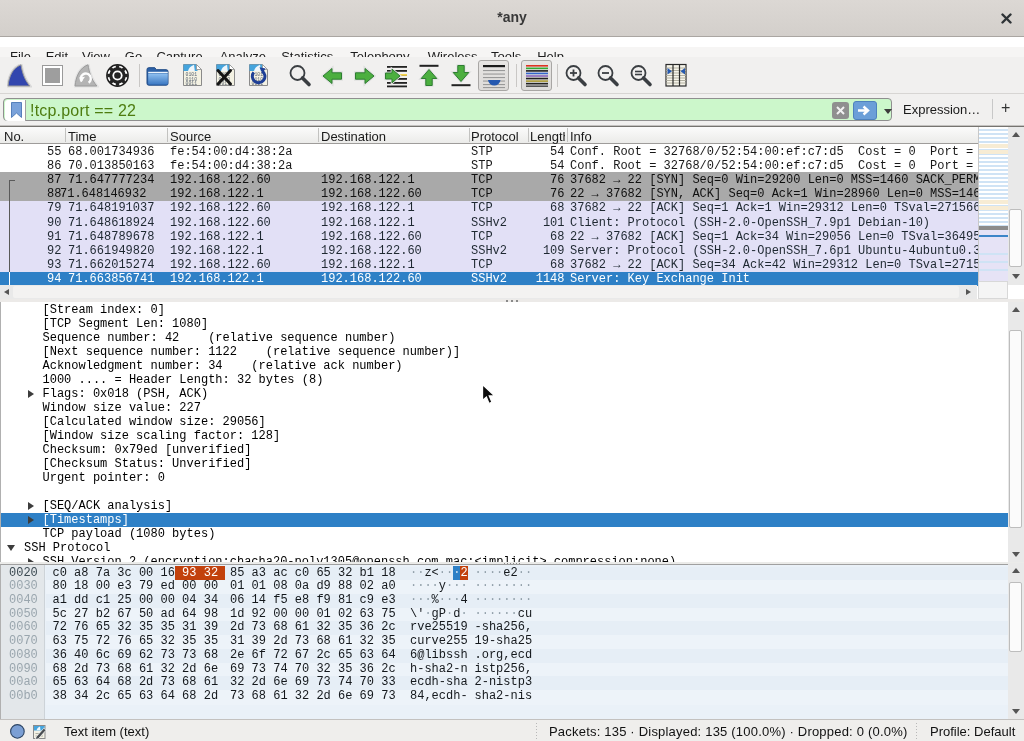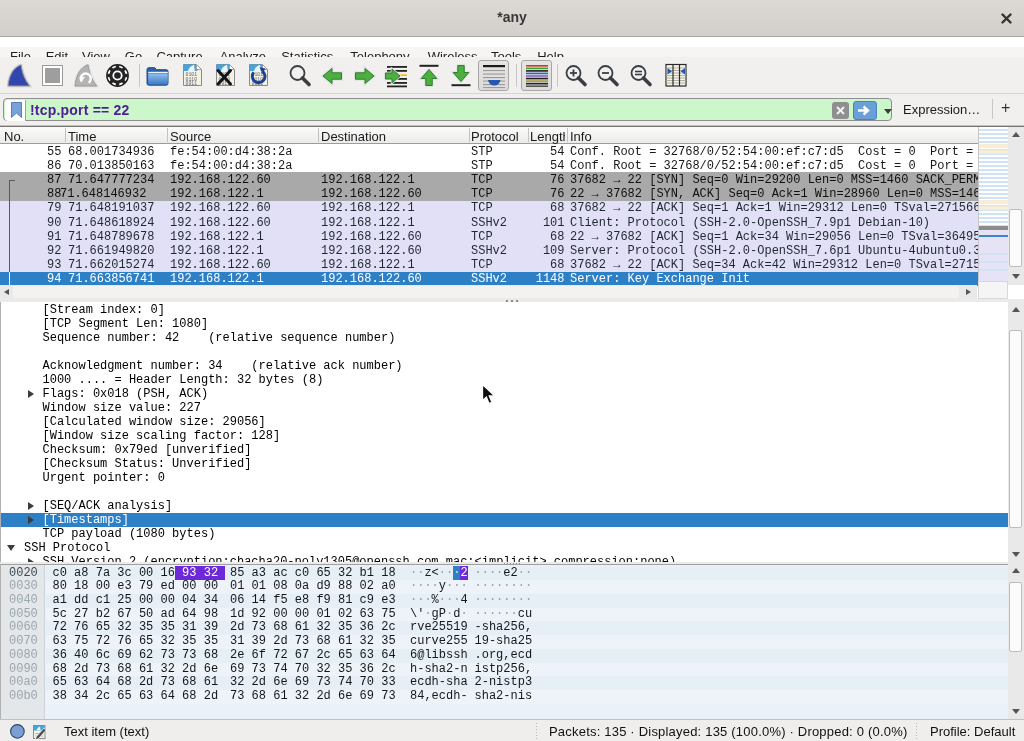--- a/index.html
+++ b/index.html
@@ -14,21 +14,21 @@
 .mi{position:absolute;top:1.5px;font-size:13px;color:#1c1c1c;}
 .mi u{text-decoration:underline;text-underline-offset:1px;}
 
 #toolbar{left:0;top:57px;width:1024px;height:37px;background:#f1f0ef;border-bottom:1px solid #d7d5d3;}
 .tbsep{position:absolute;top:64px;width:1px;height:23px;background:#c9c7c5;}
 .toggle{position:absolute;border:1px solid #a8a6a4;border-radius:3px;background:linear-gradient(#e7e5e3,#dddbd9);}
 
 #filterbar{left:0;top:94px;width:1024px;height:32px;background:#f1f0ef;border-bottom:1px solid #c4c2c0;}
 #finput{left:3px;top:4px;width:889px;height:23px;background:#ccf7cb;border:1px solid #8f8f8f;border-radius:4px;}
 #fbook{left:1px;top:1px;width:21px;height:21px;background:#fff;border-right:1px solid #a0a0a0;border-radius:3px 0 0 3px;}
-#ftext{left:26px;top:3px;font-size:14px;letter-spacing:0.2px;color:#4c1d95;font-weight:bold;}
+#ftext{left:26px;top:3px;font-size:16px;letter-spacing:0.2px;color:#4d7c0f;}
 #fclear{left:828px;top:2.5px;width:17px;height:17px;background:#8f8f8f;border-radius:3px;color:#fff;}
 #fapply{left:849px;top:1.5px;width:24px;height:19px;background:#6b9fd8;border:1px solid #4e82bd;border-radius:3px;}
 #fexpr{left:903px;top:8px;font-size:13px;color:#1a1a1a;}
 #fplus{left:1001px;top:5px;font-size:16px;color:#333;}
 
 #plheader{left:0;top:126px;width:1024px;height:17.5px;background:linear-gradient(#fbfbfb,#ebebe9);border-top:1px solid #767470;border-bottom:1px solid #9e9c9a;}
 .hc{position:absolute;top:2px;font-size:13px;color:#1a1a1a;white-space:nowrap;overflow:hidden;}
 .hsep{position:absolute;top:1px;width:1px;height:14px;background:#c2c2c0;}
 .prow{position:absolute;left:0;width:978px;height:14.2px;overflow:hidden;}
 .prow span{position:absolute;top:0.5px;}
@@ -48,21 +48,21 @@
 .tri-d{position:absolute;width:0;height:0;border-top:6px solid #3c3c3c;border-left:4px solid transparent;border-right:4px solid transparent;}
 
 #hexpane{left:0;top:564px;width:1008px;height:155px;background:#eaf1f8;border-top:1px solid #a0a0a0;border-left:1px solid #b0b0b0;overflow:hidden;}
 #hexoffcol{position:absolute;left:0;top:0;width:44px;height:155px;background:#e3e7ea;border-right:1px solid #cdd3d8;}
 .hx{position:absolute;left:0;width:1008px;height:13.74px;line-height:13.74px;}
 .hseg{position:absolute;white-space:pre;}
 .hxoff{color:#9aa6ae;}
 .hxoff0{color:#3c4a52;}
 .hxt{color:#14181c;}
 .dot{color:#93a1ab;}
-.hl{background:#6d28d9;color:#fff;}
+.hl{background:#c2410c;color:#fff;}
 .dothl{background:#2e80c6;color:#cfe0ef;}
 .hxrow-a{position:absolute;left:45px;width:963px;height:13.74px;background:#e6eef6;}
 .hxrow-b{position:absolute;left:45px;width:963px;height:13.74px;background:#edf3f9;}
 
 #statusbar{left:0;top:719px;width:1024px;height:22px;background:#efeeec;border-top:1px solid #c3c1bf;}
 </style></head><body>
 
 <div class="abs" id="titlebar"></div>
 <div class="abs" id="title">*any</div>
 <svg class="abs" style="left:1001px;top:13px" width="11" height="11" viewBox="0 0 11 11">
@@ -398,20 +398,21 @@
     <div class="arr" style="left:4px;top:3.5px;border-top:3.5px solid transparent;border-bottom:3.5px solid transparent;border-right:5px solid #555"></div>
     <div class="arr" style="left:966px;top:3.5px;border-top:3.5px solid transparent;border-bottom:3.5px solid transparent;border-left:5px solid #555"></div>
     <div style="position:absolute;left:13px;top:0.5px;width:946px;height:12.5px;background:#f3f2f1;border-radius:2px"></div>
   </div>
 <div class="abs" style="left:0;top:298.5px;width:1024px;height:4px;background:#eceae8"></div>
 <div class="abs" style="left:505px;top:299.5px;width:15px;height:2px;background:radial-gradient(circle 1px at 2px 1px,#8a8a8a 99%,transparent),radial-gradient(circle 1px at 7px 1px,#8a8a8a 99%,transparent),radial-gradient(circle 1px at 12px 1px,#8a8a8a 99%,transparent)"></div>
 <div class="abs mono" id="details">
 <div class="dl" style="top:0.5px"><span style="position:absolute;left:41.5px">[Stream index: 0]</span></div>
 <div class="dl" style="top:14.55px"><span style="position:absolute;left:41.5px">[TCP Segment Len: 1080]</span></div>
 <div class="dl" style="top:28.6px"><span style="position:absolute;left:41.5px">Sequence number: 42    (relative sequence number)</span></div>
+<div class="dl" style="top:42.650000000000006px"><span style="position:absolute;left:41.5px">[Next sequence number: 1122    (relative sequence number)]</span></div>
 <div class="dl" style="top:56.7px"><span style="position:absolute;left:41.5px">Acknowledgment number: 34    (relative ack number)</span></div>
 <div class="dl" style="top:70.75px"><span style="position:absolute;left:41.5px">1000 .... = Header Length: 32 bytes (8)</span></div>
 <div class="dl" style="top:84.80000000000001px"><span class="tri-r" style="left:27px;top:3px"></span><span style="position:absolute;left:41.5px">Flags: 0x018 (PSH, ACK)</span></div>
 <div class="dl" style="top:98.85000000000001px"><span style="position:absolute;left:41.5px">Window size value: 227</span></div>
 <div class="dl" style="top:112.9px"><span style="position:absolute;left:41.5px">[Calculated window size: 29056]</span></div>
 <div class="dl" style="top:126.95px"><span style="position:absolute;left:41.5px">[Window size scaling factor: 128]</span></div>
 <div class="dl" style="top:141.0px"><span style="position:absolute;left:41.5px">Checksum: 0x79ed [unverified]</span></div>
 <div class="dl" style="top:155.05px"><span style="position:absolute;left:41.5px">[Checksum Status: Unverified]</span></div>
 <div class="dl" style="top:169.10000000000002px"><span style="position:absolute;left:41.5px">Urgent pointer: 0</span></div>
 <div class="dl" style="top:197.20000000000002px"><span class="tri-r" style="left:27px;top:3px"></span><span style="position:absolute;left:41.5px">[SEQ/ACK analysis]</span></div>

